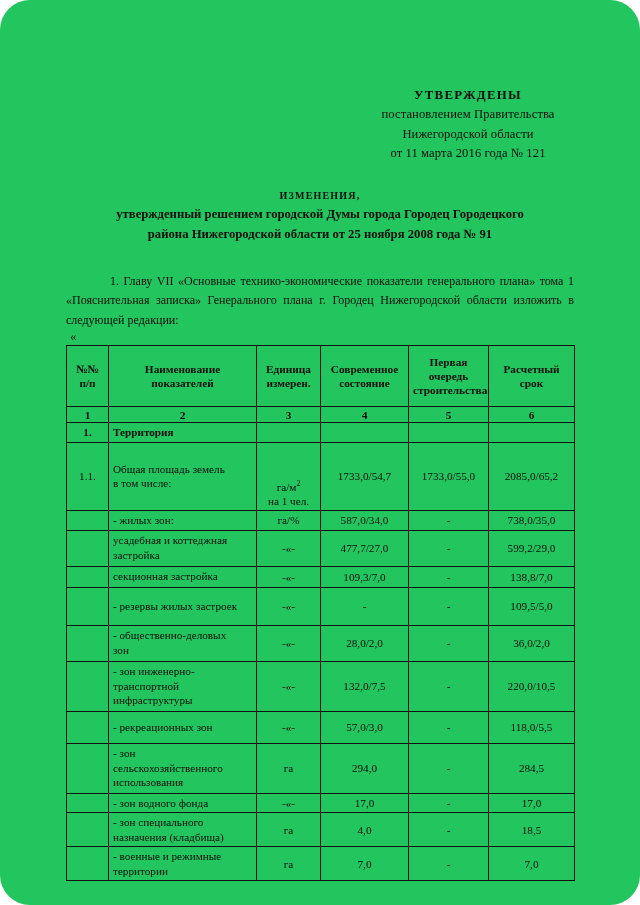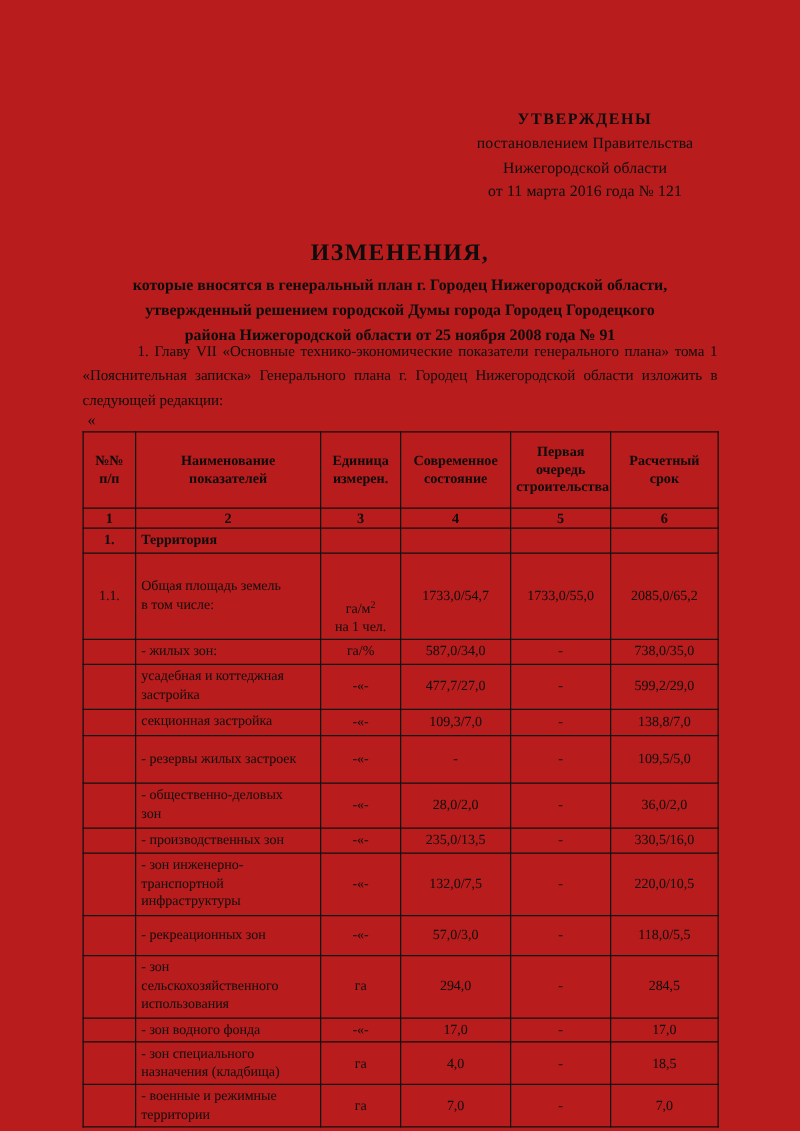--- a/index.html
+++ b/index.html
@@ -12,22 +12,23 @@
     width: 640px;
     height: 905px;
     font-family: "Liberation Serif", "DejaVu Serif", serif;
     color: #0d0d0d;
     position: relative;
     overflow: hidden;
   }
   .page {
     position: absolute;
     inset: 0;
-    background: #b91c1c;
+    background: #22c55e;
     padding: 0;
+    border-radius: 30px;
   }
   
   .approval {
     position: absolute;
     top: 86px;
     right: 22px;
     width: 300px;
     text-align: center;
     font-size: 12.6px;
     line-height: 1.52;
@@ -44,21 +45,21 @@
     top: 188px;
     left: 56px;
     width: 528px;
     text-align: center;
     font-weight: bold;
     font-size: 12.7px;
     line-height: 1.58;
   }
   .doc-title .main {
     letter-spacing: 1.2px;
-    font-size: 19px;
+    font-size: 10px;
   }
   
   .para {
     position: absolute;
     top: 272px;
     left: 66px;
     width: 508px;
     font-size: 12px;
     line-height: 1.62;
     text-align: justify;
@@ -116,21 +117,20 @@
 
   <div class="approval">
     <div class="ttl">УТВЕРЖДЕНЫ</div>
     <div>постановлением Правительства</div>
     <div>Нижегородской области</div>
     <div>от 11 марта 2016 года № 121</div>
   </div>
 
   <div class="doc-title">
     <div class="main">ИЗМЕНЕНИЯ,</div>
-    <div>которые вносятся в генеральный план г. Городец Нижегородской области,</div>
     <div>утвержденный решением городской Думы города Городец Городецкого</div>
     <div>района Нижегородской области от 25 ноября 2008 года № 91</div>
   </div>
 
   <div class="para">1. Главу VII «Основные технико-экономические показатели генерального плана» тома 1 «Пояснительная записка» Генерального плана г. Городец Нижегородской области изложить в следующей редакции:</div>
   <div class="quote-open">«</div>
 
   <table class="indicators">
     <colgroup>
       <col style="width:42px">
@@ -241,28 +241,20 @@
           <td class="c-num"></td>
           <td class="c-name">
             <div>- общественно-деловых</div>
             <div>зон</div>
           </td>
           <td class="c-unit">-«-</td>
           <td class="c-val">28,0/2,0</td>
           <td class="c-val">-</td>
           <td class="c-val">36,0/2,0</td>
         </tr>
-        <tr style="height: 20px;">
-          <td class="c-num"></td>
-          <td class="c-name">- производственных зон</td>
-          <td class="c-unit">-«-</td>
-          <td class="c-val">235,0/13,5</td>
-          <td class="c-val">-</td>
-          <td class="c-val">330,5/16,0</td>
-        </tr>
         <tr style="height: 50px;">
           <td class="c-num"></td>
           <td class="c-name">
             <div>- зон инженерно-</div>
             <div>транспортной</div>
             <div>инфраструктуры</div>
           </td>
           <td class="c-unit">-«-</td>
           <td class="c-val">132,0/7,5</td>
           <td class="c-val">-</td>

